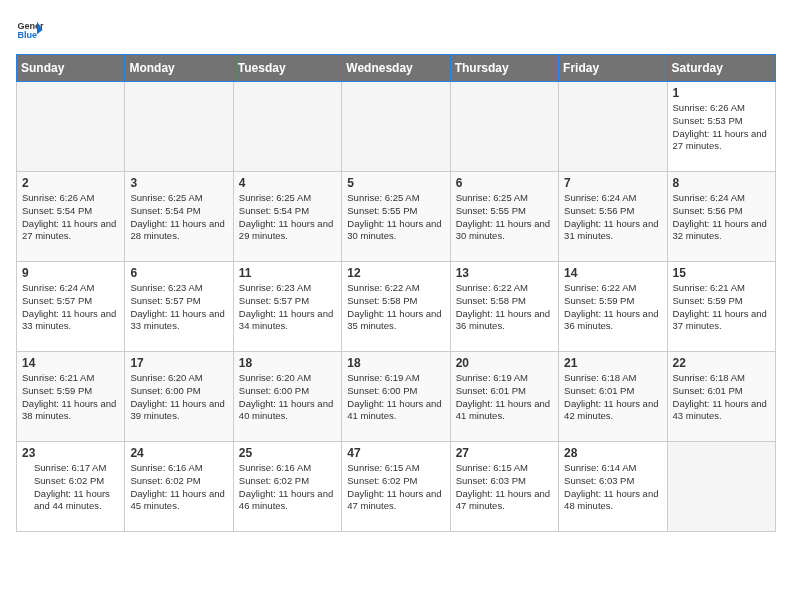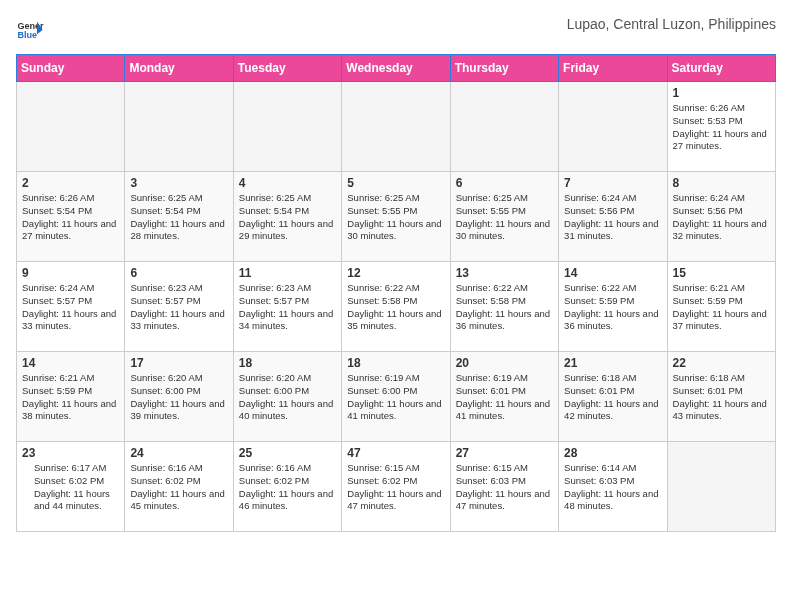--- a/index.html
+++ b/index.html
@@ -37,21 +37,21 @@
     .calendar-subtitle {
       font-size: 14px;
       color: #555;
     }
     table {
       width: 100%;
       border-collapse: collapse;
       border: 1px solid #ccc;
     }
     thead tr th {
-      background-color: #ec4899;
+      background-color: #737373;
       color: #fff;
       font-size: 12px;
       font-weight: bold;
       padding: 6px 4px;
       text-align: left;
       border: 1px solid #2a7de1;
     }
     tbody tr td {
       vertical-align: top;
       border: 1px solid #ccc;
@@ -87,21 +87,20 @@
 
 <div class="header">
   <div class="logo">
     <svg class="logo-icon" viewBox="0 0 40 40" xmlns="http://www.w3.org/2000/svg">
       <text x="2" y="18" font-size="13" font-weight="bold" fill="#333">General</text>
       <text x="2" y="32" font-size="13" font-weight="bold" fill="#1a6ec7">Blue</text>
       <polygon points="30,8 38,20 30,26" fill="#1a6ec7"></polygon>
     </svg>
   </div>
   <div class="title-block">
-    <div class="calendar-subtitle">Lupao, Central Luzon, Philippines</div>
   </div>
 </div>
 
 <table>
   <thead>
     <tr id="header-row">
         <th>Sunday</th>
         <th>Monday</th>
         <th>Tuesday</th>
         <th>Wednesday</th>

